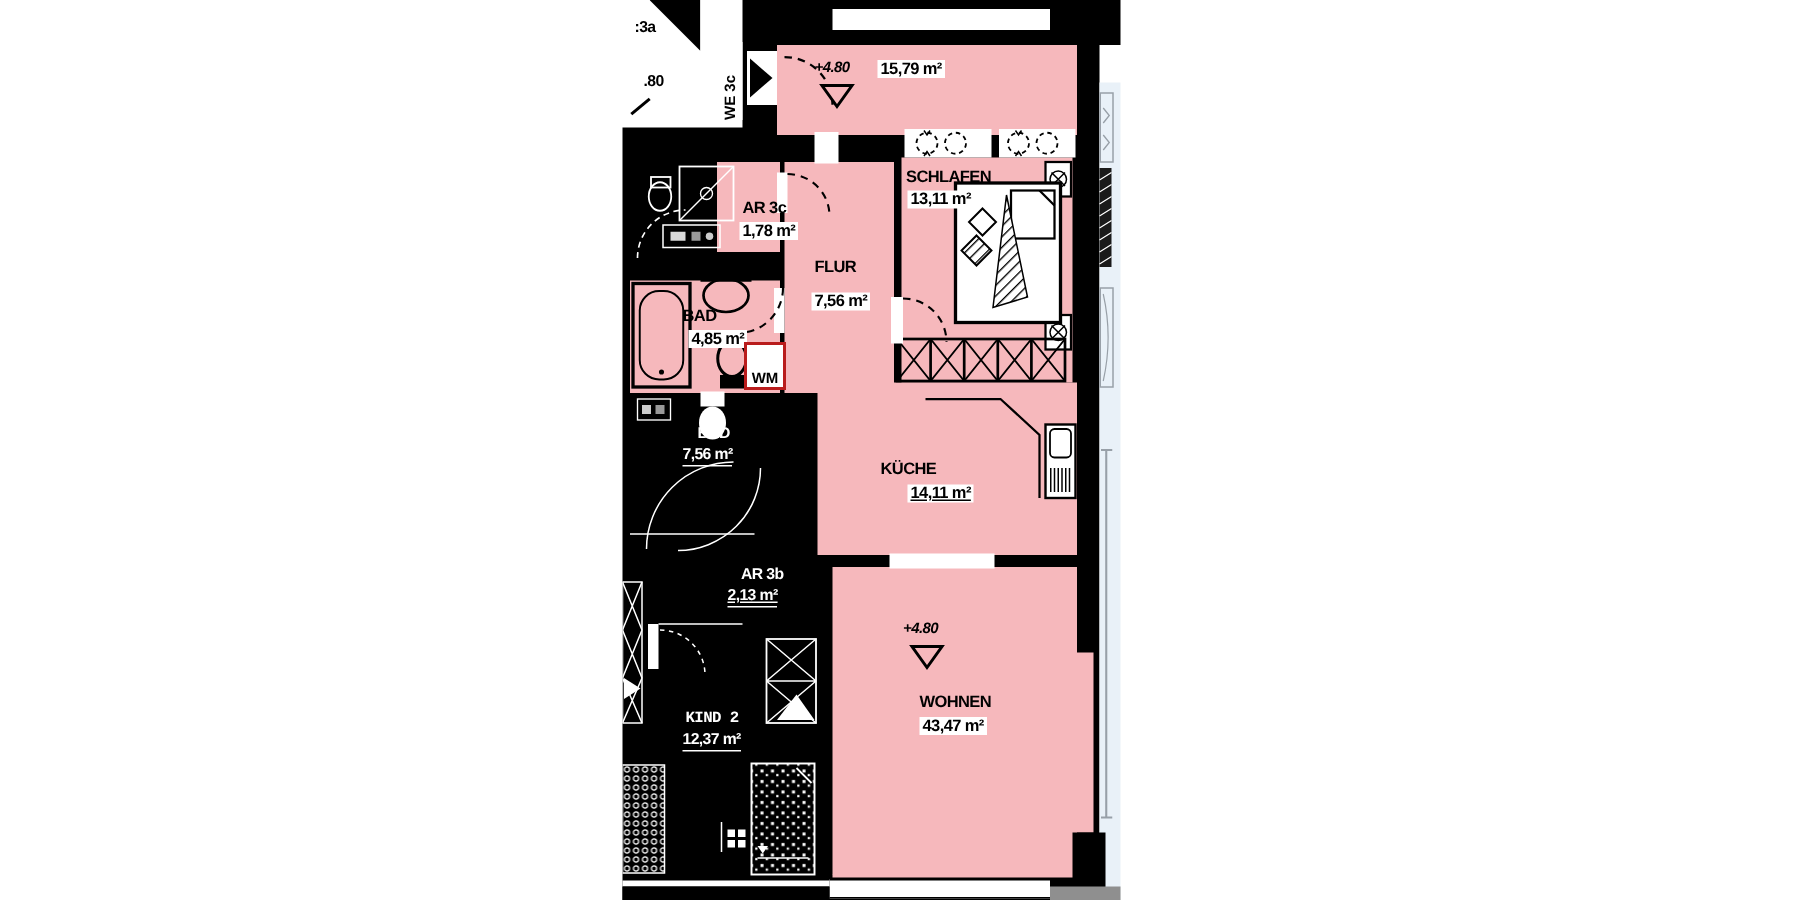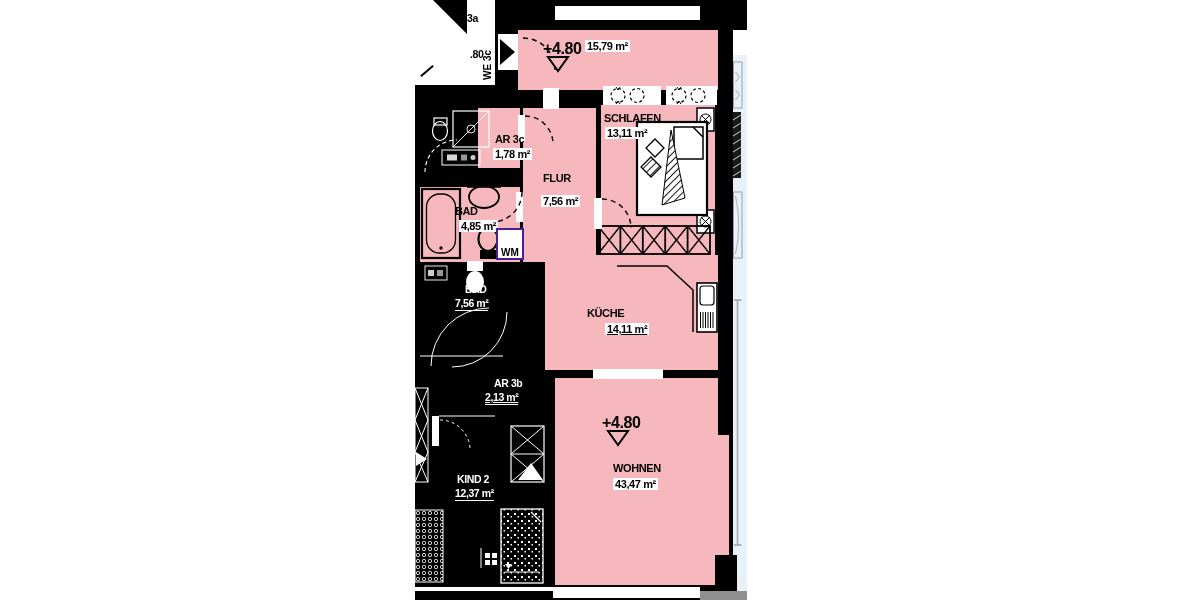--- a/index.html
+++ b/index.html
@@ -8,28 +8,28 @@
   .abs{position:absolute;}
   .blk{background:#000;}
   .pink{background:#f6b8bc;}
   .white{background:#fff;}
   .gray{background:#8f8f8f;}
   #plan{position:absolute;left:415px;top:0;width:332px;height:600px;}
   .room-name{position:absolute;font-weight:700;font-size:11px;line-height:11px;
              letter-spacing:-0.4px;color:#000;white-space:nowrap;}
   .area-chip{position:absolute;font-weight:700;font-size:11px;line-height:12px;
              letter-spacing:-0.4px;color:#000;background:#fff;padding:0 2px;white-space:nowrap;}
-  .marker{position:absolute;font-weight:700;font-size:16px;letter-spacing:-0.4px;color:#000;white-space:nowrap;}
+  .marker{position:absolute;font-weight:700;font-size:10px;letter-spacing:-0.4px;color:#000;white-space:nowrap;font-style:italic;}
   .n-name{position:absolute;font-weight:700;font-size:10.5px;letter-spacing:-0.4px;color:#fff;white-space:nowrap;}
   .n-area{position:absolute;font-weight:700;font-size:10.5px;letter-spacing:-0.4px;color:#fff;
           border-bottom:1.5px solid #fff;padding-bottom:1px;white-space:nowrap;}
-  .small-lbl{position:absolute;font-weight:700;font-size:10.5px;letter-spacing:-0.4px;color:#000;white-space:nowrap;margin-left:41px;}
+  .small-lbl{position:absolute;font-weight:700;font-size:10.5px;letter-spacing:-0.4px;color:#000;white-space:nowrap;}
   .vtext{position:absolute;font-weight:700;font-size:10px;color:#000;background:#fff;
          writing-mode:vertical-rl;transform:rotate(180deg);letter-spacing:0px;line-height:14px;}
-  .wm-box{position:absolute;background:#fff;border:2px solid #4c1d95;display:flex;align-items:flex-end;
+  .wm-box{position:absolute;background:#fff;border:2px solid #b91c1c;display:flex;align-items:flex-end;
           justify-content:center;font-weight:700;font-size:10px;}
   .corner-tri{position:absolute;background:#000;clip-path:polygon(0 0,100% 0,100% 100%);}
   .arrow-right{position:absolute;width:0;height:0;border-top:13px solid transparent;
                border-bottom:13px solid transparent;border-left:15px solid #000;}
   .slash{position:absolute;width:16px;border-top:2px solid #000;transform:rotate(-40deg);}
   svg{position:absolute;left:0;top:0;}
 </style>
 </head>
 <body>
 
@@ -261,16 +261,16 @@
 
   <div class="room-name" style="left:198px;top:463px;">WOHNEN</div>
   <div class="area-chip" style="left:198px;top:478px;">43,47 m²</div>
 
   <div class="n-name" style="left:50px;top:283px;">BAD</div>
   <div class="n-area" style="left:40px;top:297px;">7,56 m²</div>
 
   <div class="n-name" style="left:79px;top:377px;">AR 3b</div>
   <div class="n-area" style="left:70px;top:391px;text-decoration:underline;">2,13 m²</div>
 
-  <div class="n-name" style="left:42px;top:473px;">KIND 2</div>
+  <div class="n-name" style="left:42px;top:473px;font-family:Liberation Mono, monospace;">KIND 2</div>
   <div class="n-area" style="left:40px;top:487px;">12,37 m²</div>
 
 </div>
 
 </body></html>

